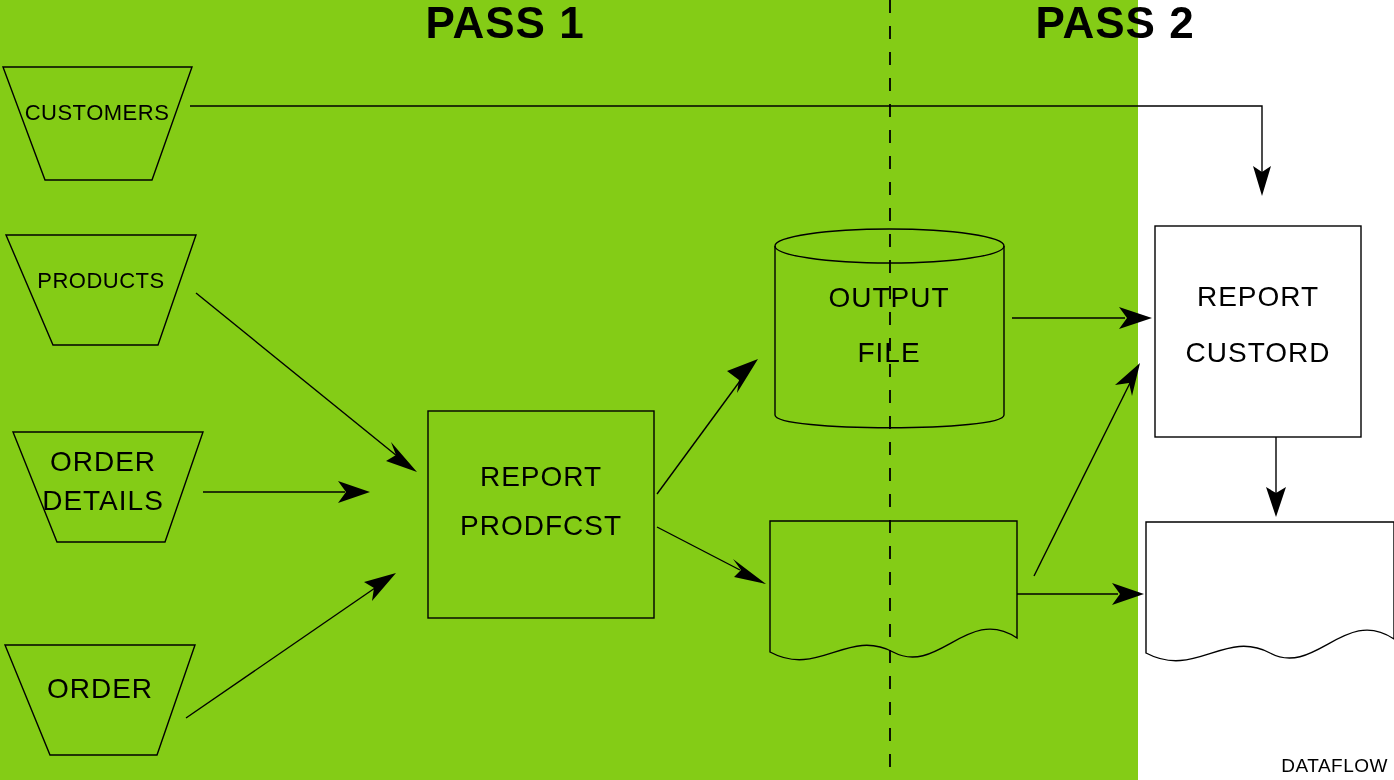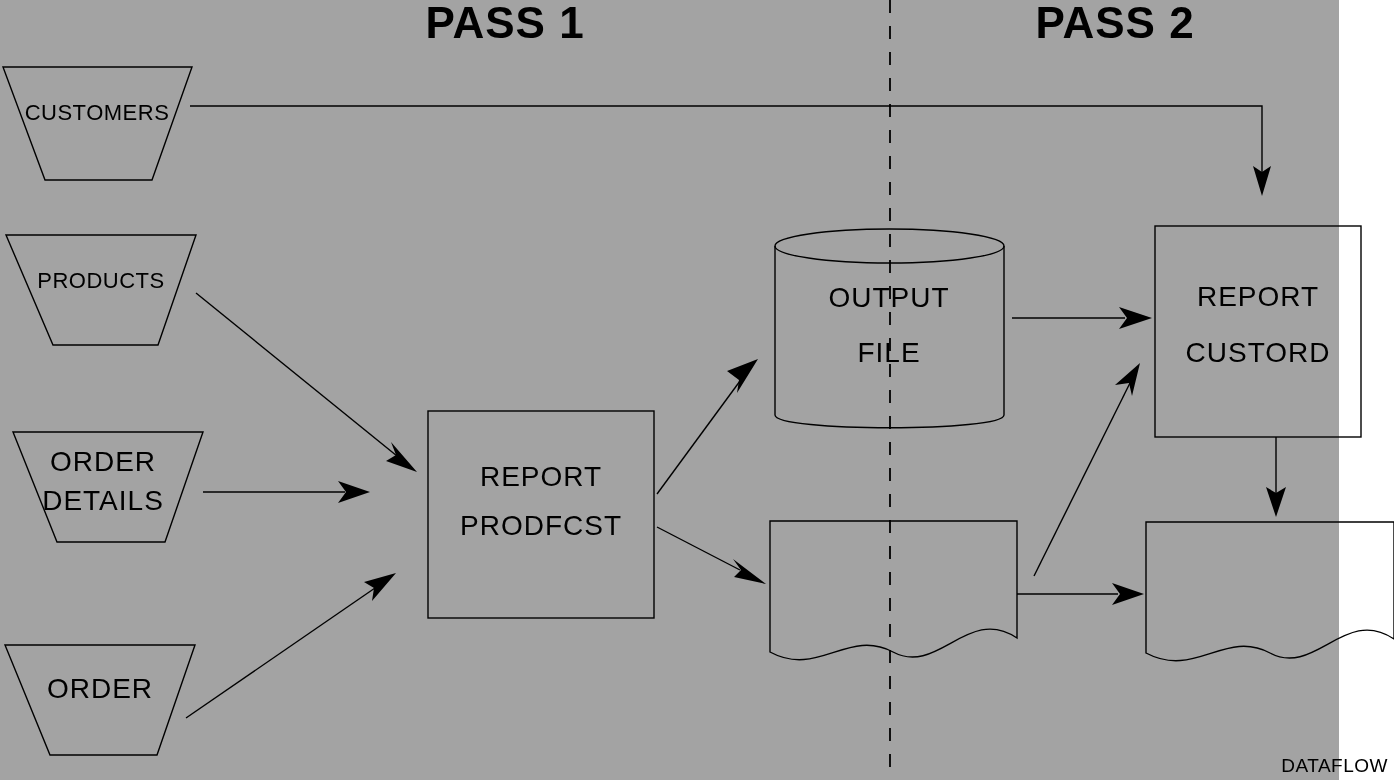--- a/index.html
+++ b/index.html
@@ -1,17 +1,17 @@
 <!DOCTYPE html>
 <html><head>
 <meta charset="utf-8">
 <style>
   html,body{margin:0;padding:0;background:#ffffff;}
   body{width:1394px;height:780px;overflow:hidden;font-family:"Liberation Sans",sans-serif;}
-  #stage{position:relative;width:1339px;height:780px;background:#a3a3a3;}
+  #stage{position:relative;width:1138px;height:780px;background:#84cc16;}
   svg#canvas{position:absolute;left:0;top:0;width:1394px;height:780px;}
   .shape-stroke{fill:none;stroke:#000000;stroke-width:1.4;}
   .flow-line{fill:none;stroke:#000000;stroke-width:1.4;}
   .divider{fill:none;stroke:#000000;stroke-width:1.8;stroke-dasharray:13 13;}
   .arrow-head{fill:#000000;stroke:none;}
   text{fill:#000000;}
   .pass-title{font-family:"Liberation Sans",sans-serif;font-weight:bold;font-size:44px;letter-spacing:1px;}
   .node-label{font-family:"Liberation Sans",sans-serif;font-weight:normal;font-size:28px;letter-spacing:1px;}
   .node-label-sm{font-family:"Liberation Sans",sans-serif;font-weight:normal;font-size:22px;letter-spacing:0.5px;}
   .corner-label{font-family:"Liberation Sans",sans-serif;font-weight:normal;font-size:19px;letter-spacing:0.5px;}

